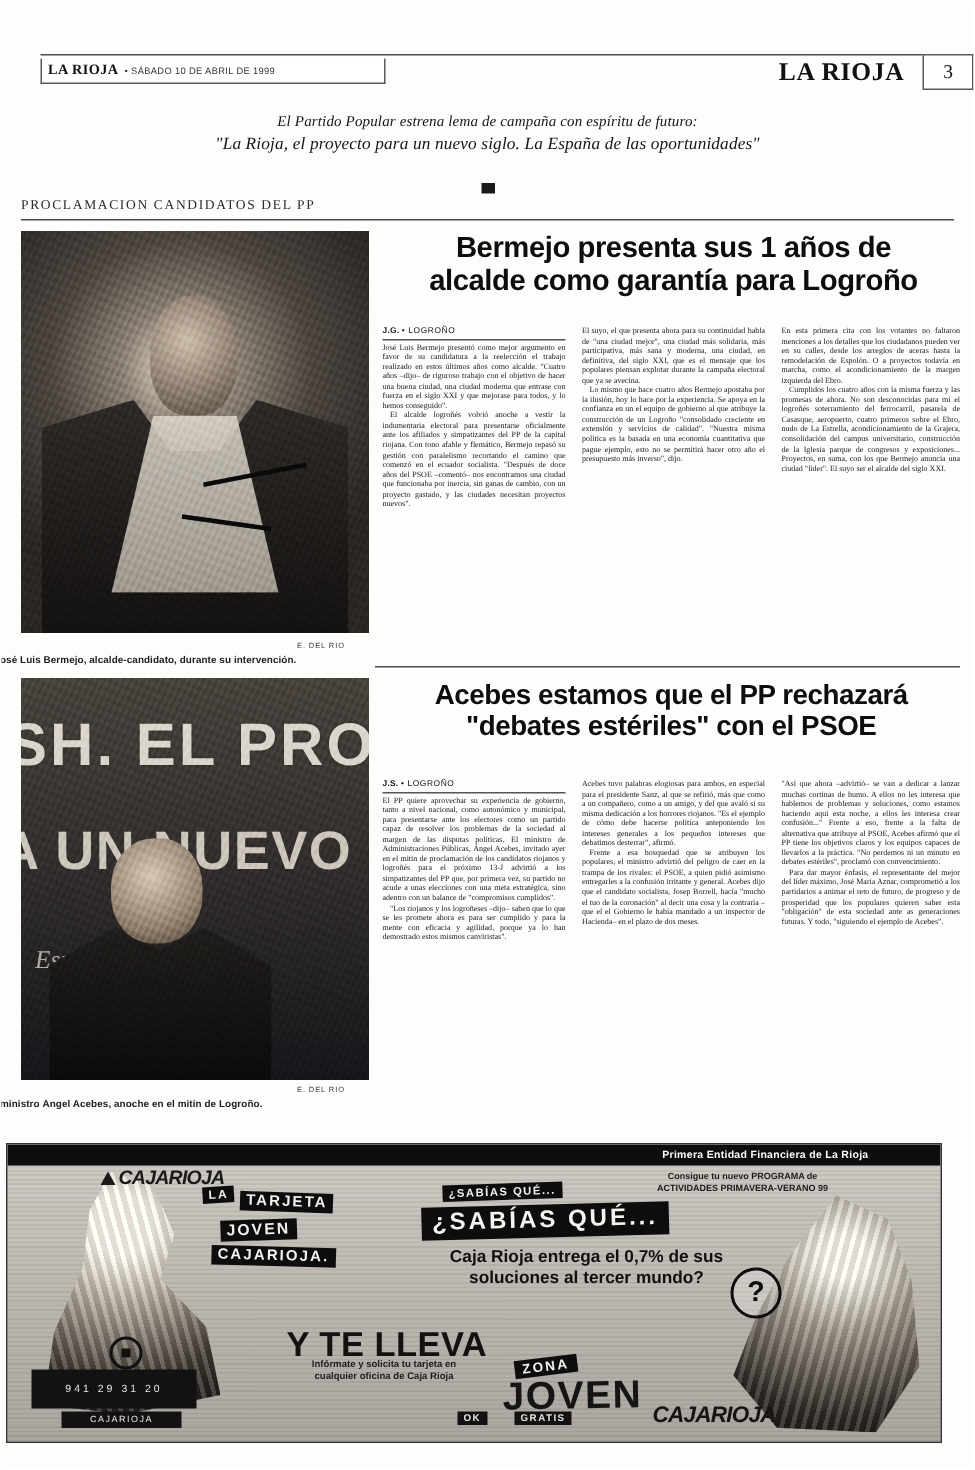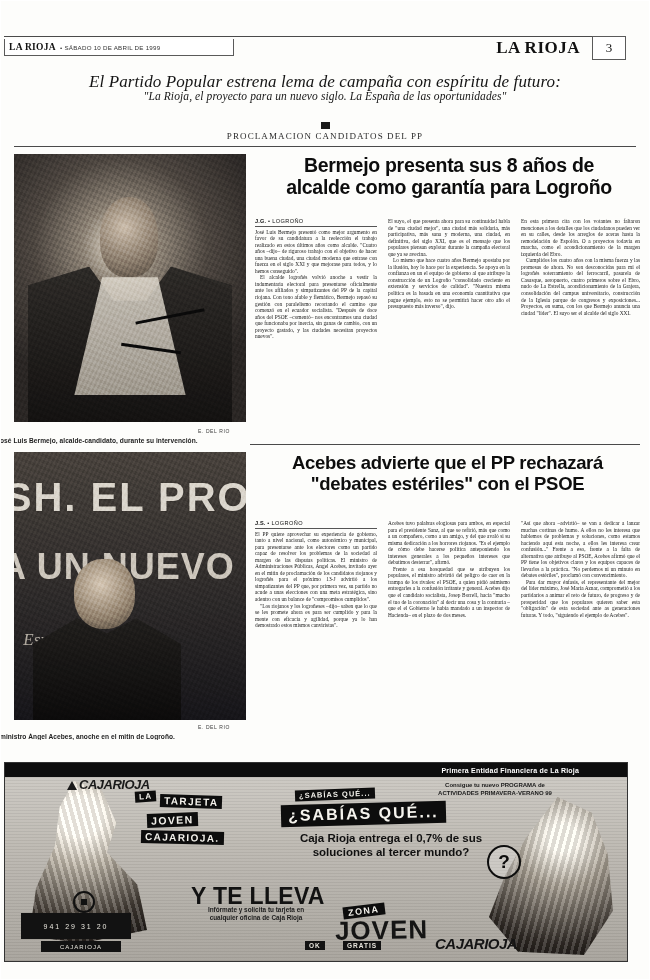--- a/index.html
+++ b/index.html
@@ -8,21 +8,21 @@
     font-family:"Liberation Serif", serif;
     color:#111;
   }
   .page{
     position:absolute;inset:0;
     background:#fdfdfb;
     padding:0;
   }
   
   .masthead{
-    position:absolute;left:4px;top:36px;width:622px;height:24px;
+    position:absolute;left:27px;top:36px;width:622px;height:24px;
   }
   .mh-rule{
     position:absolute;left:0;top:0;width:622px;height:1px;background:#4a4a4a;
   }
   .mh-box{
     position:absolute;left:0;top:3px;width:230px;height:17px;
     border:1px solid #5a5a5a;border-top:none;
     display:flex;align-items:center;padding-left:4px;box-sizing:border-box;
     background:#fff;
   }
@@ -46,26 +46,26 @@
     font-family:"Liberation Serif",serif;font-size:13px;color:#111;
   }
 
   
   .standfirst{
     position:absolute;left:60px;top:74px;width:530px;
     text-align:center;font-style:italic;
     font-family:"Liberation Serif",serif;
     color:#151515;
   }
-  .sf-l1{font-size:17px;line-height:15px;letter-spacing:.1px;}
+  .sf-l1{font-size:10px;line-height:15px;letter-spacing:.1px;}
   .sf-l2{font-size:11.5px;line-height:15px;letter-spacing:.1px;}
 
   
   .kicker-wrap{
-    position:absolute;left:14px;top:122px;width:622px;text-align:center;
+    position:absolute;left:14px;top:122px;width:622px;
   }
   .kicker-sq{
     width:9px;height:7px;background:#1a1a1a;margin:0 auto 2px auto;
   }
   .kicker-txt{
     font-family:"Liberation Serif",serif;font-size:9px;letter-spacing:1.1px;color:#2a2a2a;
   }
   .kicker-rule{
     position:absolute;left:14px;top:146px;width:622px;height:1px;background:#4a4a4a;
   }
@@ -365,21 +365,21 @@
     <div class="sf-l2">"La Rioja, el proyecto para un nuevo siglo. La España de las oportunidades"</div>
   </div>
 
   <div class="kicker-wrap">
     <div class="kicker-sq"></div>
     <div class="kicker-txt">PROCLAMACION CANDIDATOS DEL PP</div>
   </div>
   <div class="kicker-rule"></div>
 
   <div class="art1-head">
-    <div>Bermejo presenta sus 8 años de</div>
+    <div>Bermejo presenta sus 1 años de</div>
     <div>alcalde como garantía para Logroño</div>
   </div>
 
   <div class="photo" id="photo1">
     <div class="p-jacket"></div>
     <div class="p-shirt"></div>
     <div class="p-head"></div>
     <div class="p-mic"></div>
     <div class="p-mic2"></div>
     <div class="noise"></div>
@@ -402,21 +402,21 @@
     </div>
     <div class="col" id="a1c3">
       <p class="first">En esta primera cita con los votantes no faltaron menciones a los detalles que los ciudadanos pueden ver en su calles, desde los arreglos de aceras hasta la remodelación de Espolón. O a proyectos todavía en marcha, como el acondicionamiento de la margen izquierda del Ebro.</p>
       <p>Cumplidos los cuatro años con la misma fuerza y las promesas de ahora. No son desconocidas para mí el logroñés soterramiento del ferrocarril, pasarela de Casasque, aeropuerto, cuatro primeros sobre el Ebro, nudo de La Estrella, acondicionamiento de la Grajera, consolidación del campus universitario, construcción de la Iglesia parque de congresos y exposiciones... Proyectos, en suma, con los que Bermejo anuncia una ciudad "líder". El suyo ser el alcalde del siglo XXI.</p>
     </div>
   </div>
 
   <div class="div-rule" style="left:250px;top:444px;width:390px;"></div>
 
   <div class="art2-head">
-    <div>Acebes advierte que el PP rechazará</div>
+    <div>Acebes estamos que el PP rechazará</div>
     <div>"debates estériles" con el PSOE</div>
   </div>
 
   <div class="photo" id="photo2">
     <div class="bg-letters">SH. EL PRO</div>
     <div class="bg-letters2">A UN NUEVO</div>
     <div class="bg-letters3">España de oportun</div>
     <div class="p2-body"></div>
     <div class="p2-head"></div>
     <div class="noise"></div>

